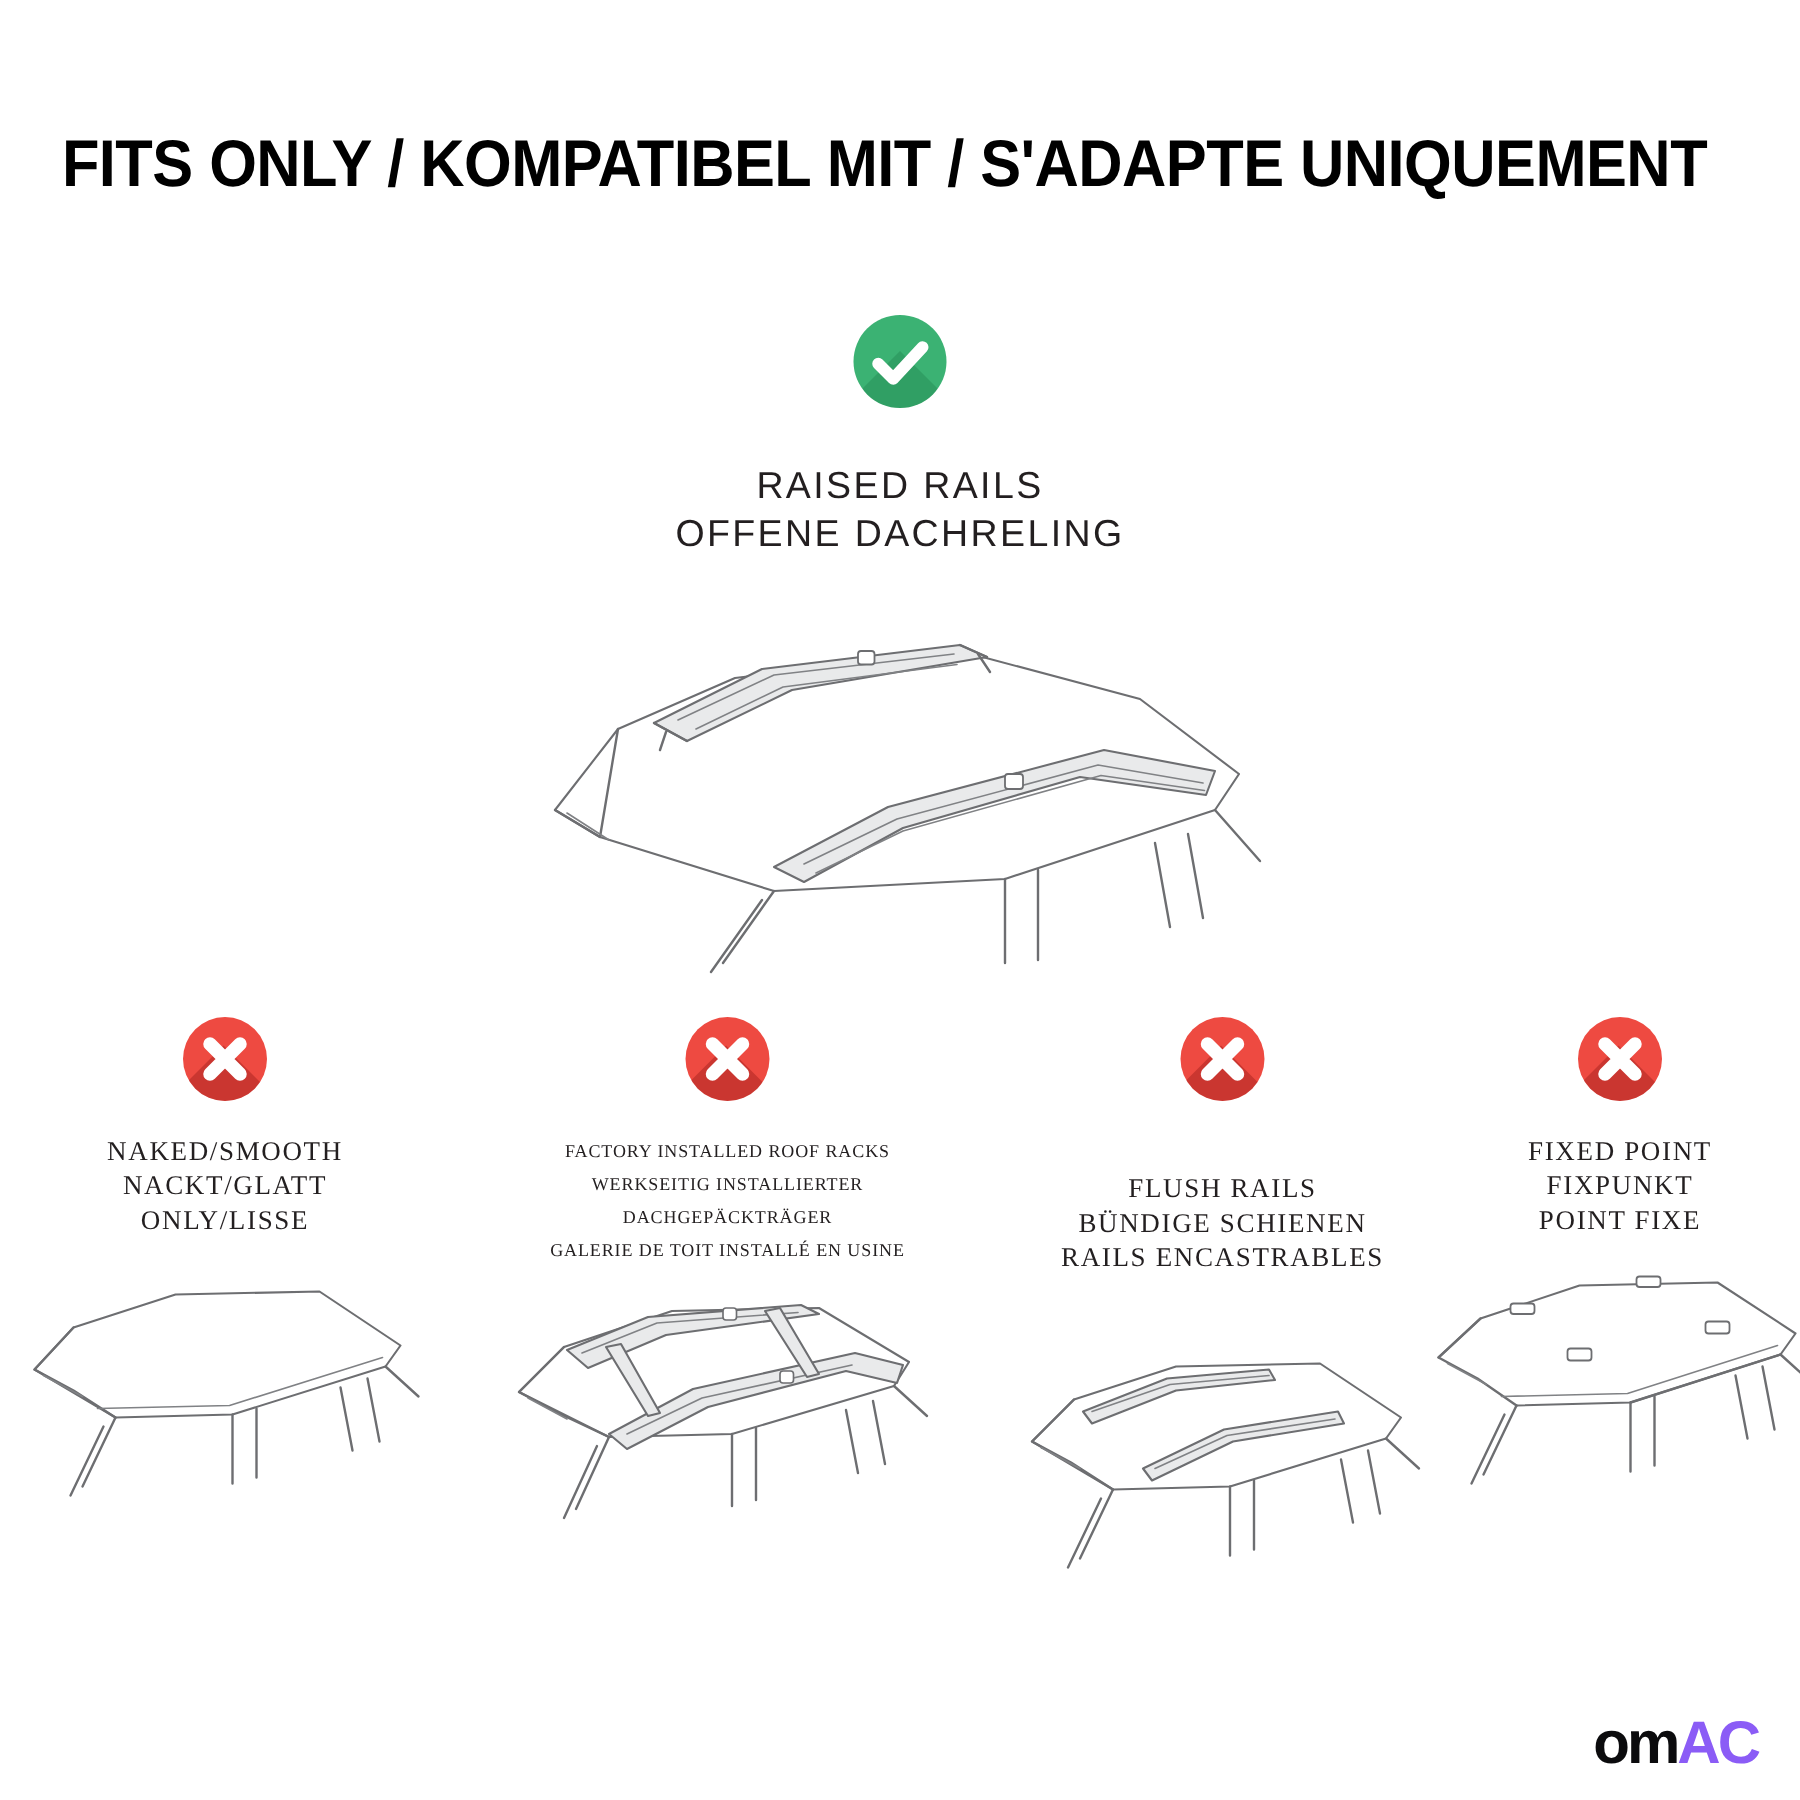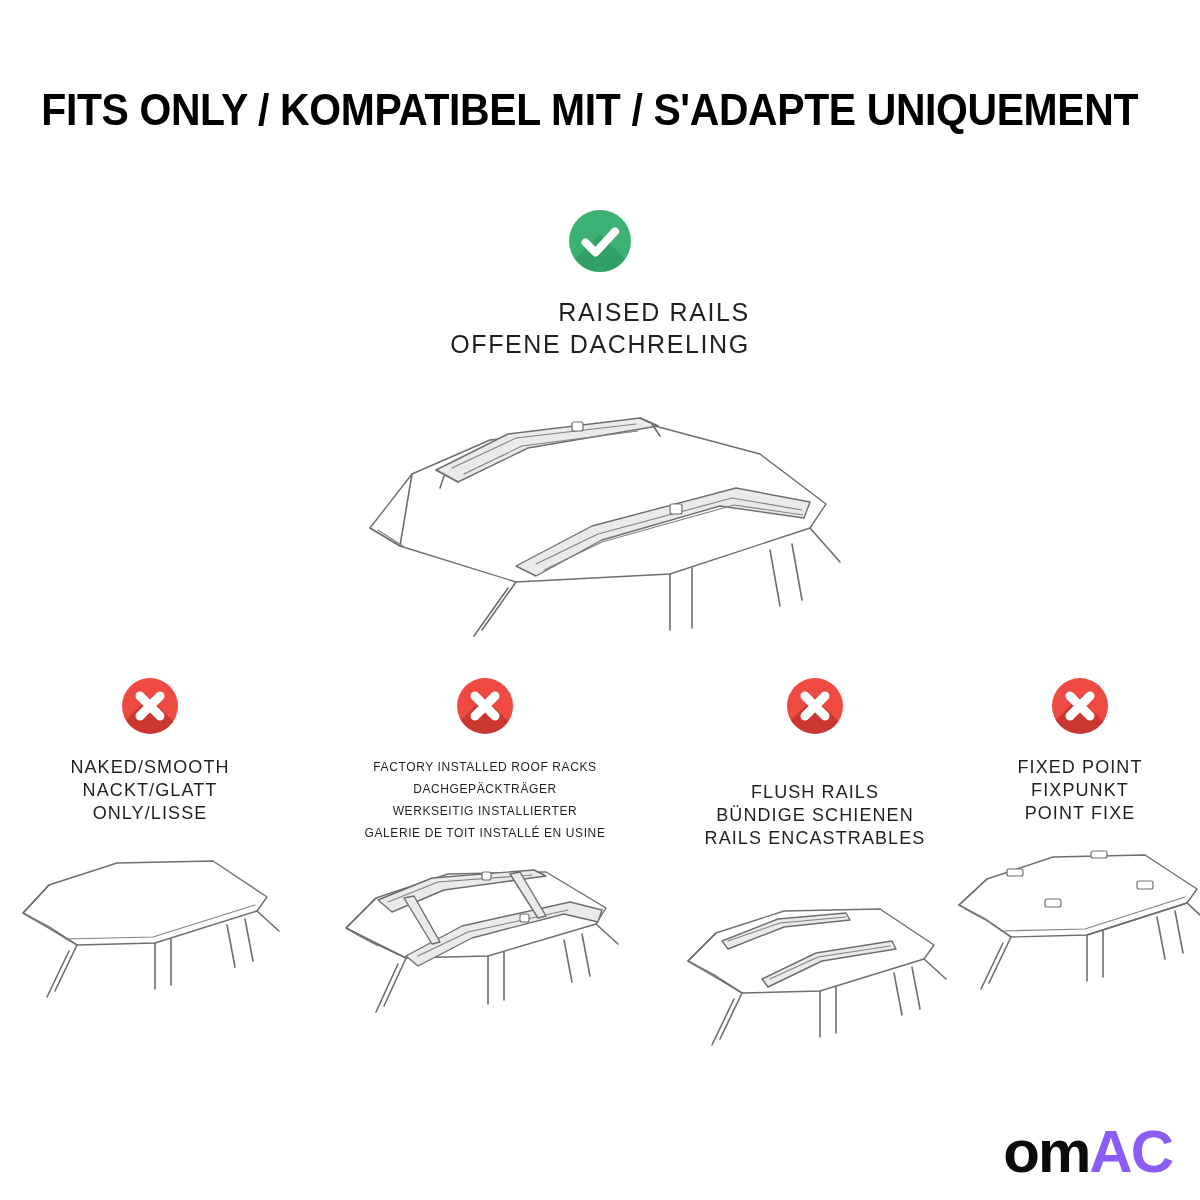--- a/index.html
+++ b/index.html
@@ -80,22 +80,22 @@
   .main-block {
     position: absolute;
     left: 0;
     top: 210px;
     width: 1200px;
     display: flex;
     flex-direction: column;
     align-items: center;
   }
   .main-block .labels {
-    margin-top: 24px;
-    text-align: right;
+    margin-top: 36px;
+    text-align: center;
   }
   .label-line {
     font-size: 25px;
     line-height: 32px;
     letter-spacing: 1.6px;
     font-weight: 400;
     color: #231f20;
     white-space: nowrap;
   }
 
@@ -109,20 +109,21 @@
     left: 0;
     top: 678px;
     width: 1200px;
     display: flex;
     align-items: flex-start;
   }
   .col {
     display: flex;
     flex-direction: column;
     align-items: center;
+    font-family: Liberation Serif, serif;
   }
   .col-naked   { width: 300px; }
   .col-factory { width: 370px; }
   .col-flush   { width: 290px; gap: 25px; }
   .col-fixed   { width: 240px; }
 
   .col .labels {
     margin-top: 22px;
     text-align: center;
   }
@@ -143,21 +144,21 @@
     position: absolute;
     right: 28px;
     bottom: 18px;
     display: flex;
     align-items: baseline;
     line-height: 1;
   }
   .logo-om, .logo-ac {
     font-family: "Liberation Sans", sans-serif;
     font-weight: bold;
-    font-size: 60px;
+    font-size: 40px;
     letter-spacing: -2px;
     line-height: 1;
   }
   .logo-om { color: #0b0b0d; }
   .logo-ac { color: #8b5cf6; }
 
   .illu path, .illu line, .illu polyline {
     fill: none;
     stroke: #6d6e71;
     stroke-width: 1.6;
@@ -248,22 +249,22 @@
 
   <div class="col col-factory">
     <div class="badge badge-no">
       <div class="shadow"></div>
       <svg viewBox="0 0 56 56" aria-hidden="true">
         <path d="M18 18 L38 38 M38 18 L18 38" fill="none" stroke="#ffffff" stroke-width="9" stroke-linecap="round"></path>
       </svg>
     </div>
     <div class="labels">
       <div class="label-line">FACTORY INSTALLED ROOF RACKS</div>
+      <div class="label-line">WERKSEITIG INSTALLIERTER</div>
       <div class="label-line">DACHGEPÄCKTRÄGER</div>
-      <div class="label-line">WERKSEITIG INSTALLIERTER</div>
       <div class="label-line">GALERIE DE TOIT INSTALLÉ EN USINE</div>
     </div>
     <div class="col-illu illu">
       <svg width="330" height="200" viewBox="0 0 330 200" aria-hidden="true">
         <path class="fillwhite" d="M26 70 L56 40 L128 16 L226 14 L286 50 L276 66 L168 98 L86 100 Z"></path>
 
         <path class="fillgray" d="M58 42 L112 20 L214 12 L226 18 L124 32 L72 54 Z"></path>
         <path class="thin" d="M68 44 L118 24 L212 17"></path>
         <rect x="162" y="14" width="9" height="8" rx="2" fill="#ffffff" stroke="#6d6e71" stroke-width="1.1"></rect>
 

